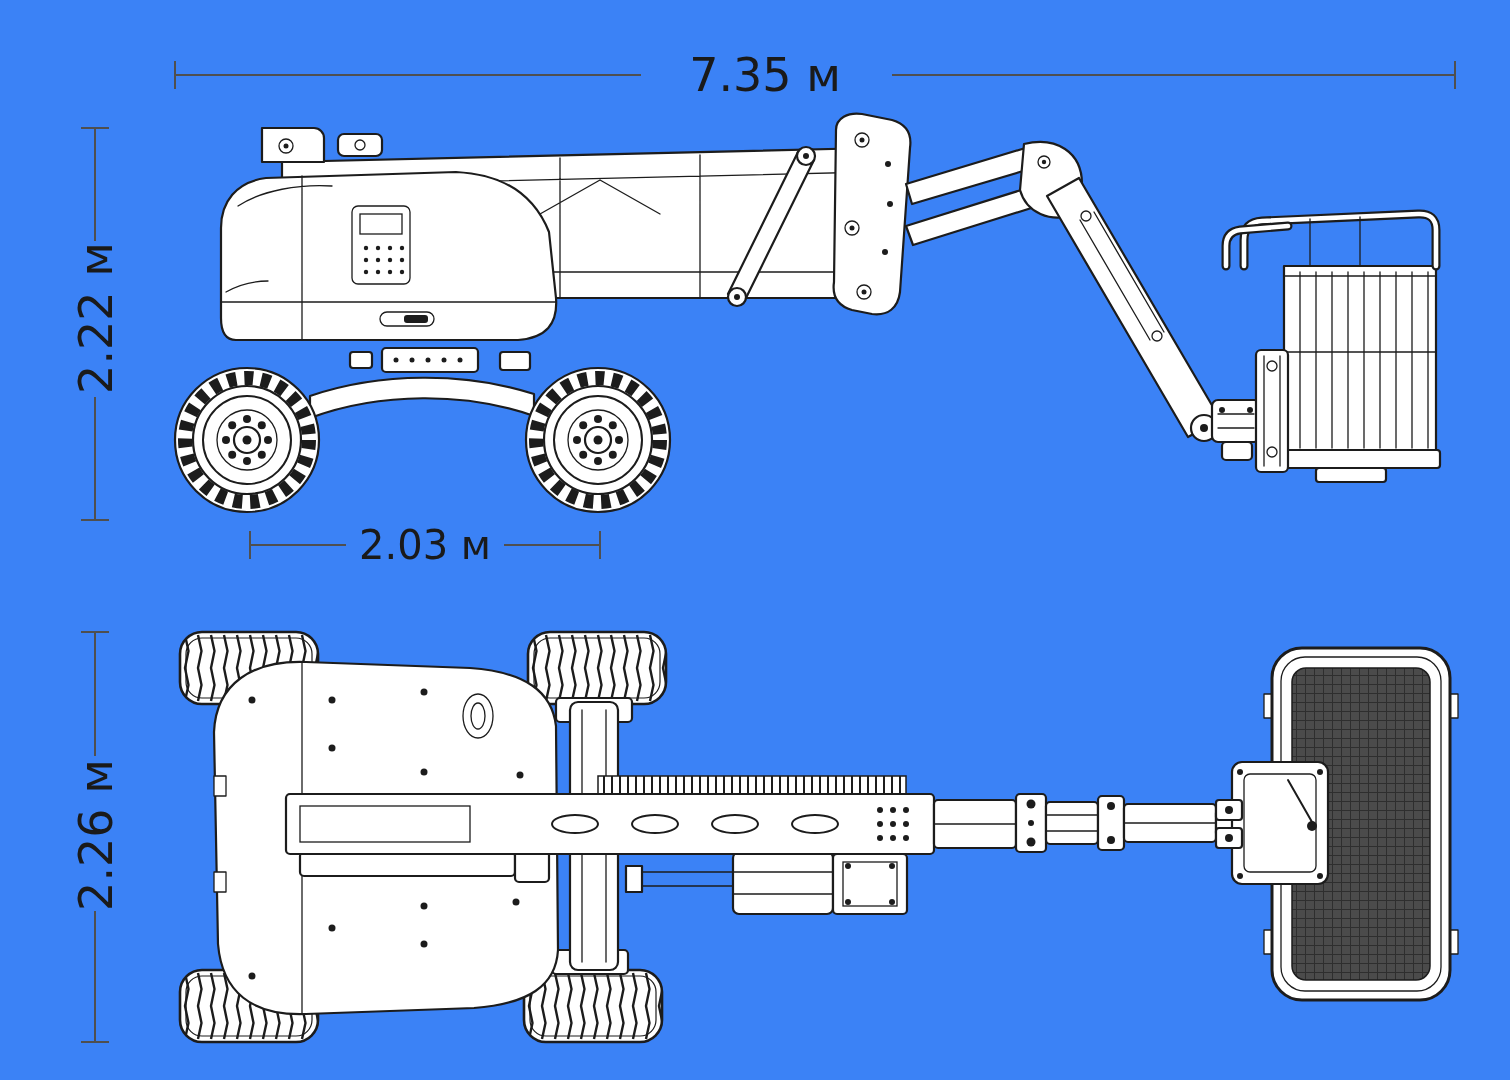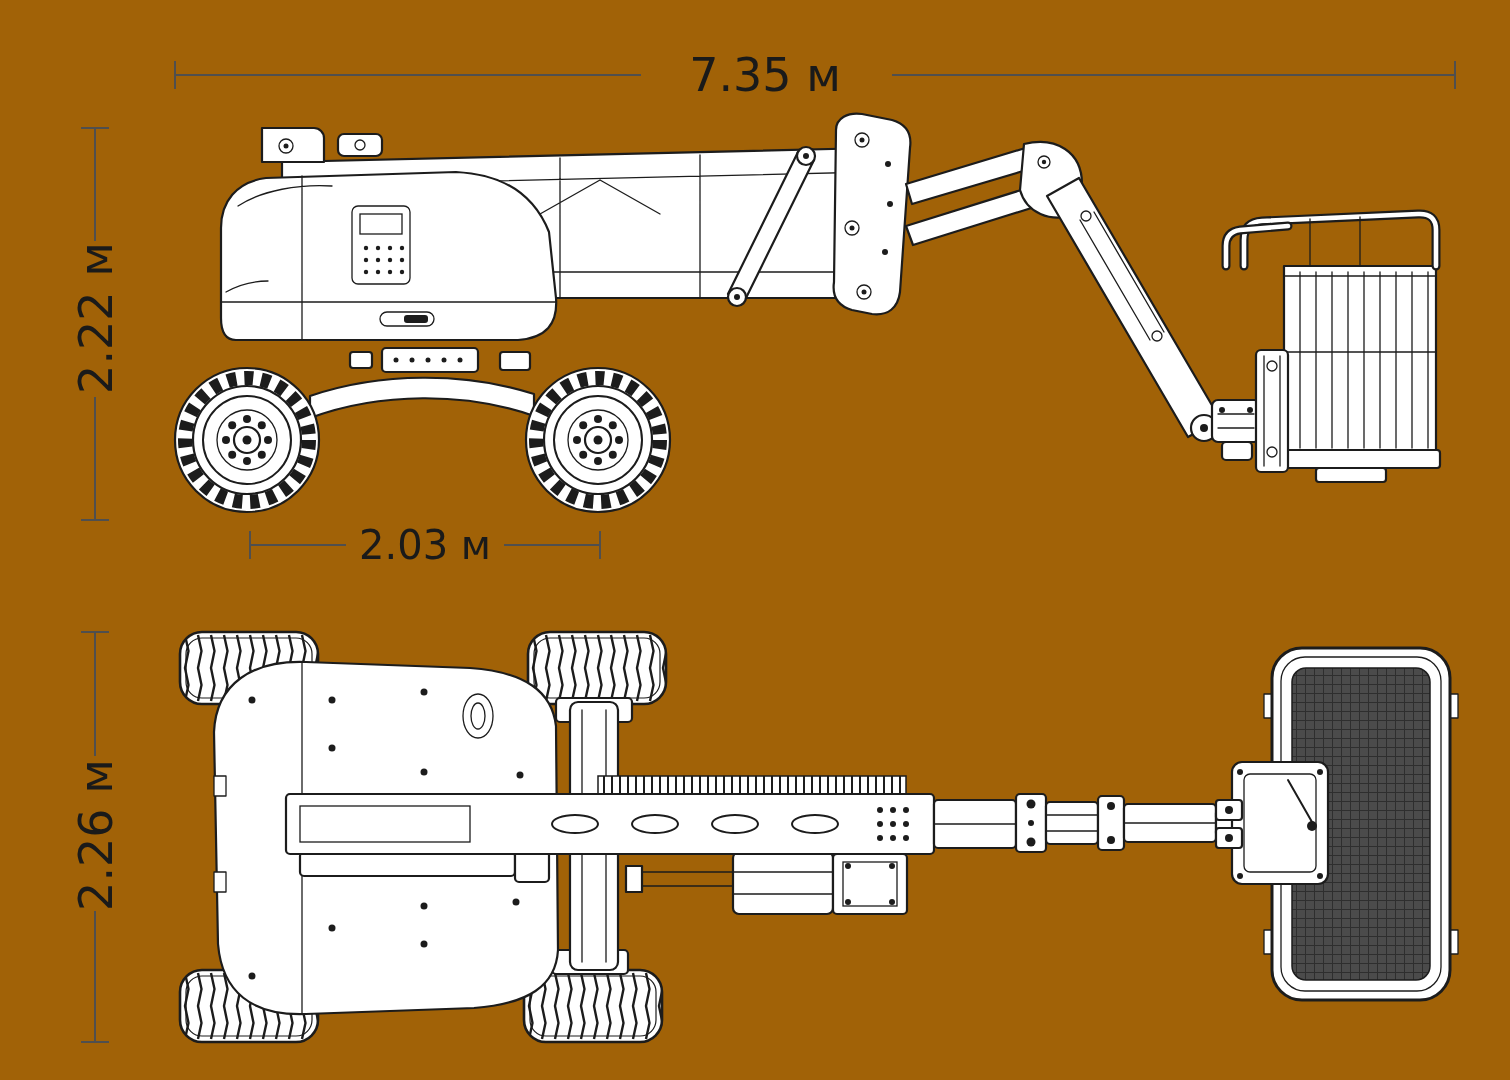--- a/index.html
+++ b/index.html
@@ -1,19 +1,19 @@
 <!DOCTYPE html>
 <html><head>
 <meta charset="utf-8">
 <style>
   html,body{margin:0;padding:0;background:#ffffff;}
   .stage{
     position:relative;
     width:1510px;height:1080px;
-    background:#a16207;
+    background:#3b82f6;
     font-family:"DejaVu Sans","Liberation Sans",sans-serif;
     overflow:hidden;
     text-align:center;
   }
   svg{display:block;}
   .pt{fill:#ffffff;stroke:#1c1c1c;stroke-width:2.2;stroke-linejoin:round;}
   .ptb{fill:#ffffff;stroke:#1c1c1c;stroke-width:3;stroke-linejoin:round;}
   .ln{fill:none;stroke:#1c1c1c;stroke-width:2;stroke-linecap:round;}
   .thin{stroke-width:1.3;}
   .dot{fill:#1c1c1c;stroke:none;}

